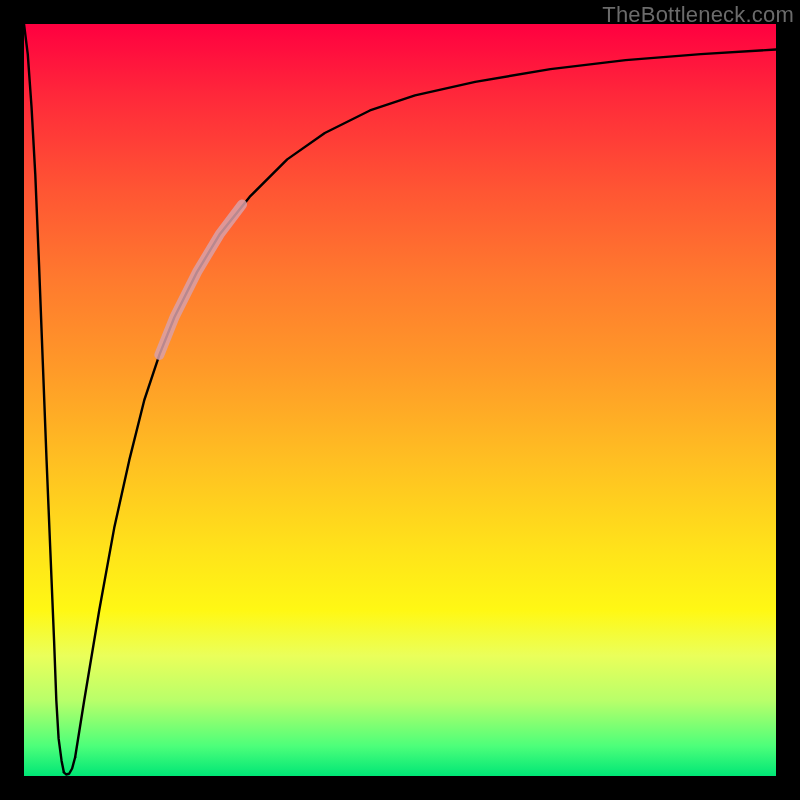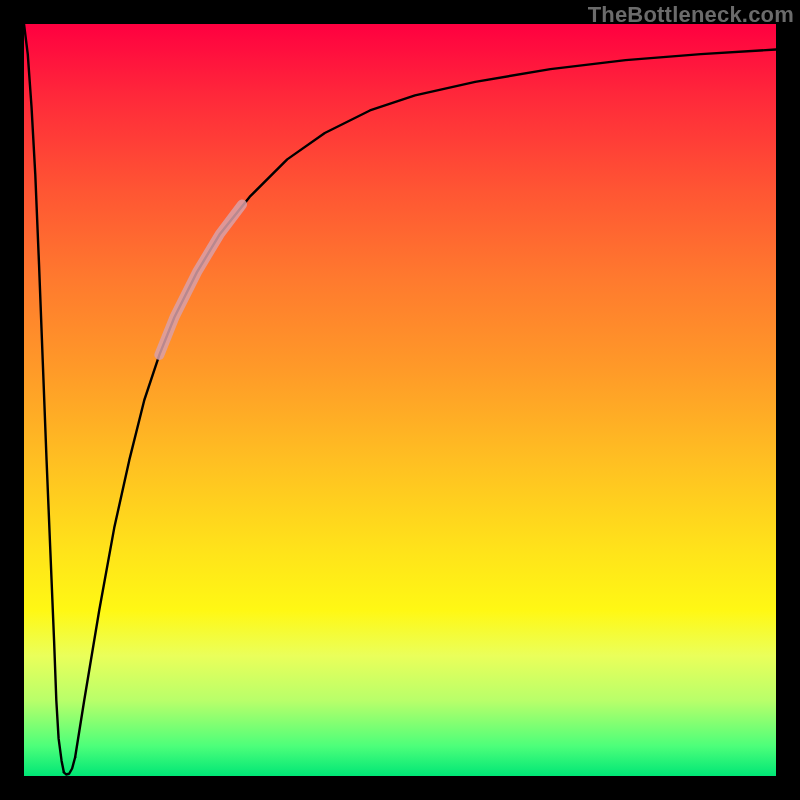--- a/index.html
+++ b/index.html
@@ -47,21 +47,21 @@
     width: 752px;
     height: 752px;
     overflow: visible;
   }
   .watermark {
     position: absolute;
     top: 2px;
     right: 6px;
     color: #6b6b6b;
     font-size: 22px;
-    font-weight: 700;
+    font-weight: 400;
     letter-spacing: 0.2px;
     user-select: none;
   }
 </style>
 </head>
 <body>
 
 <div class="chart-frame">
   <div class="watermark">TheBottleneck.com</div>
 

